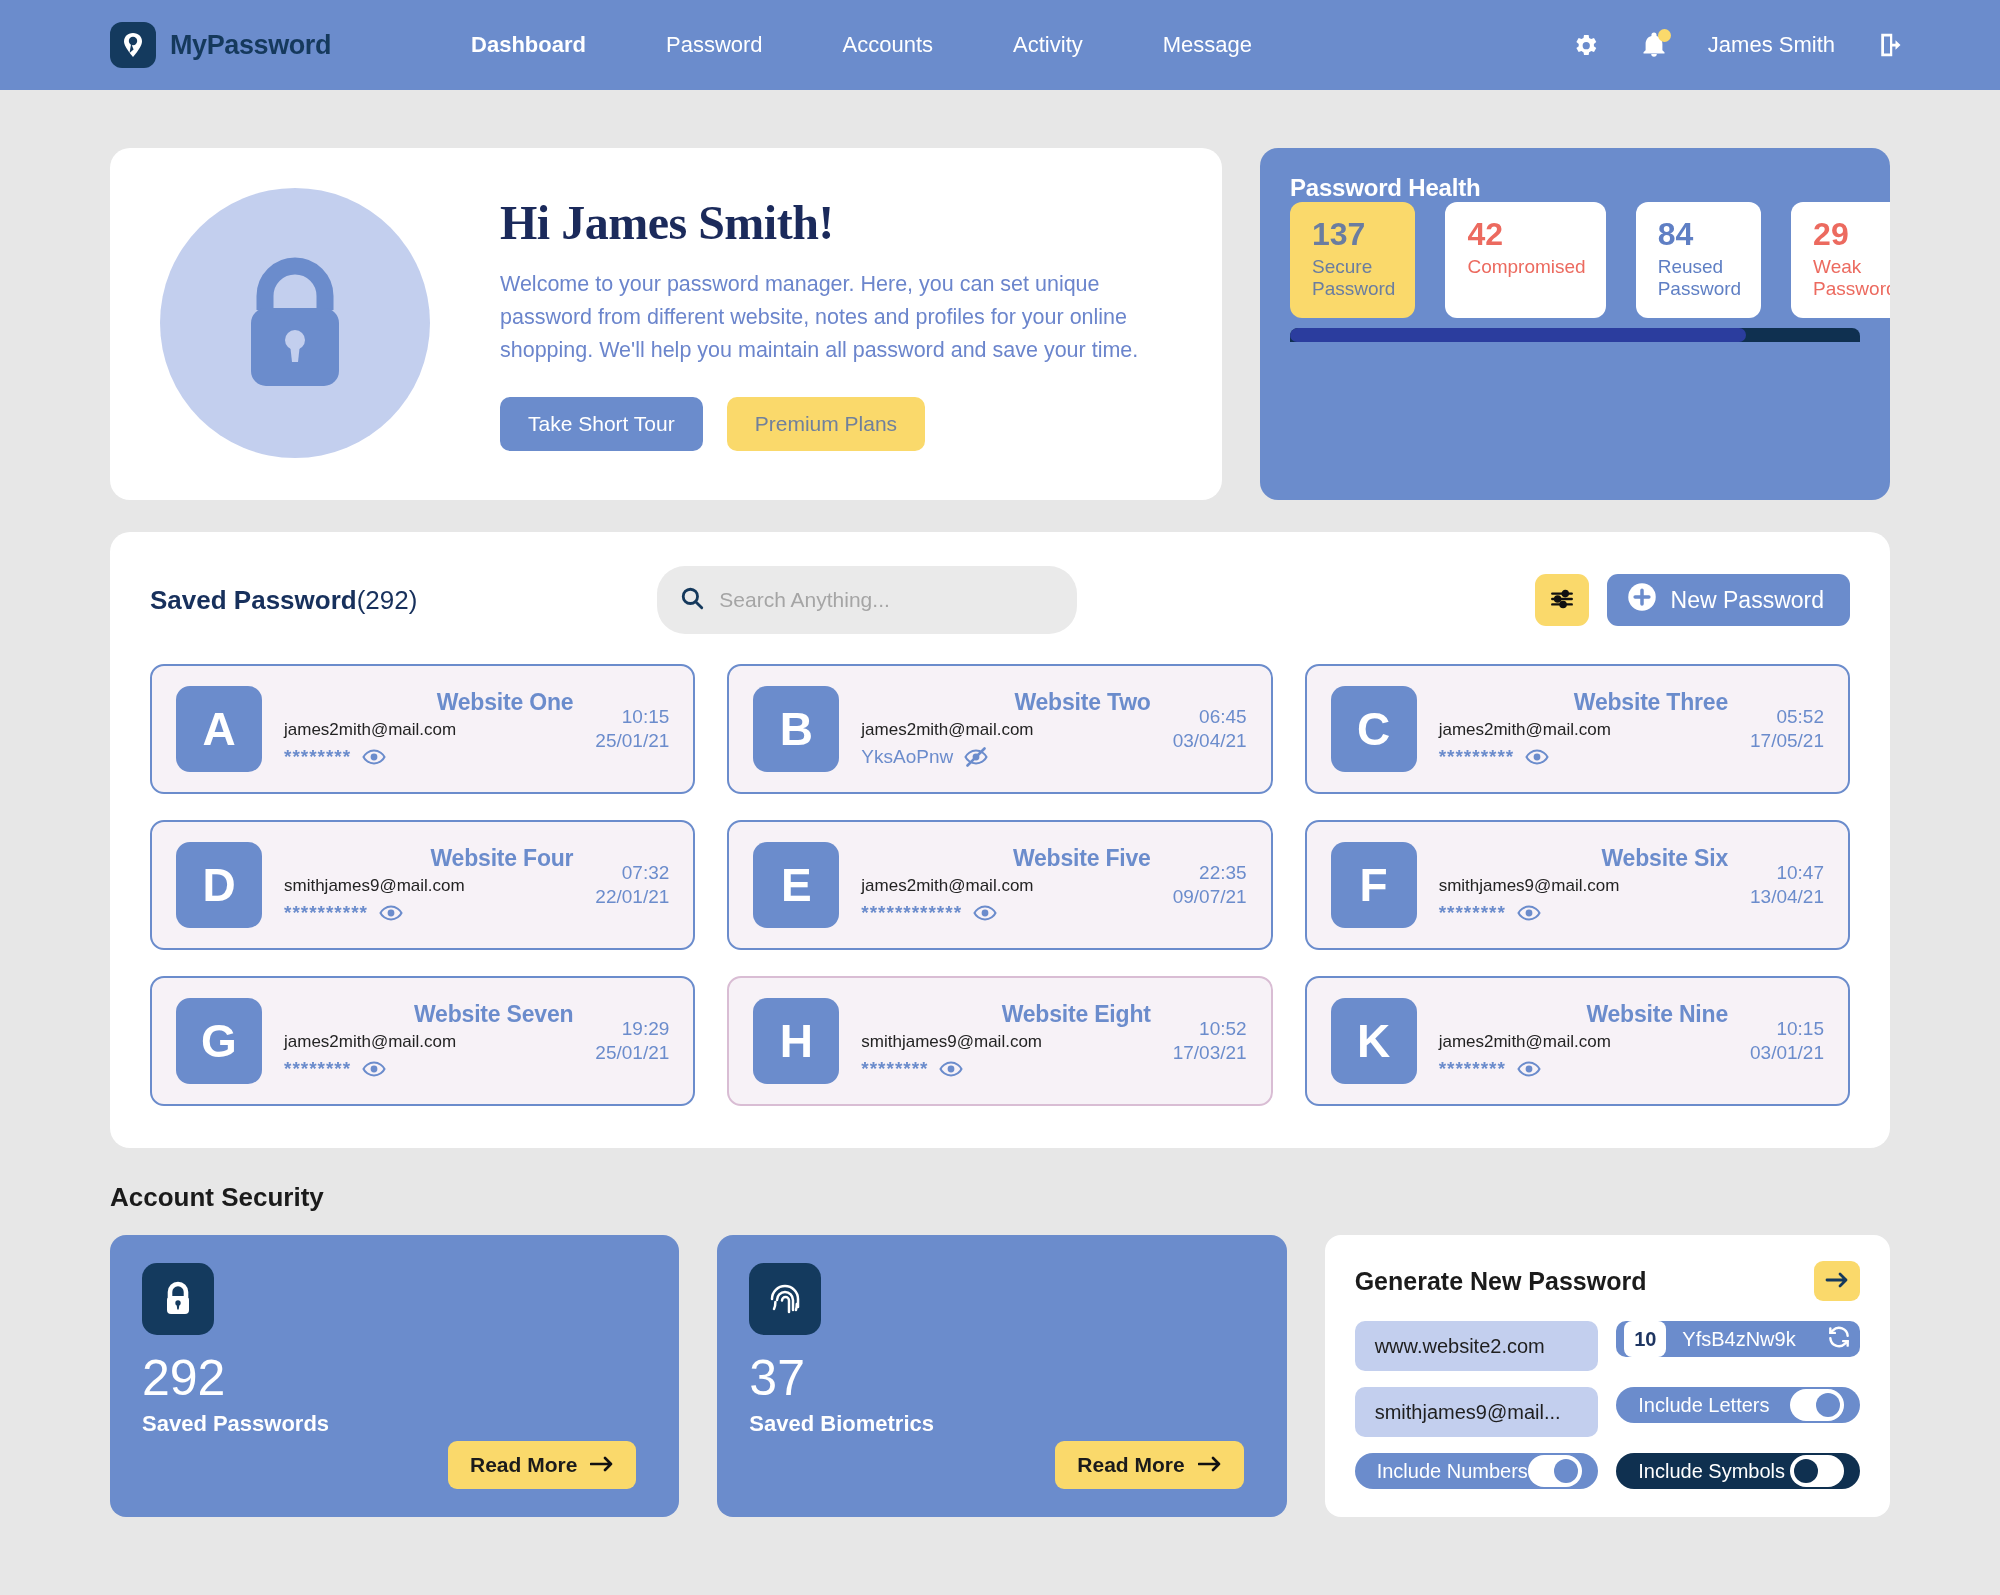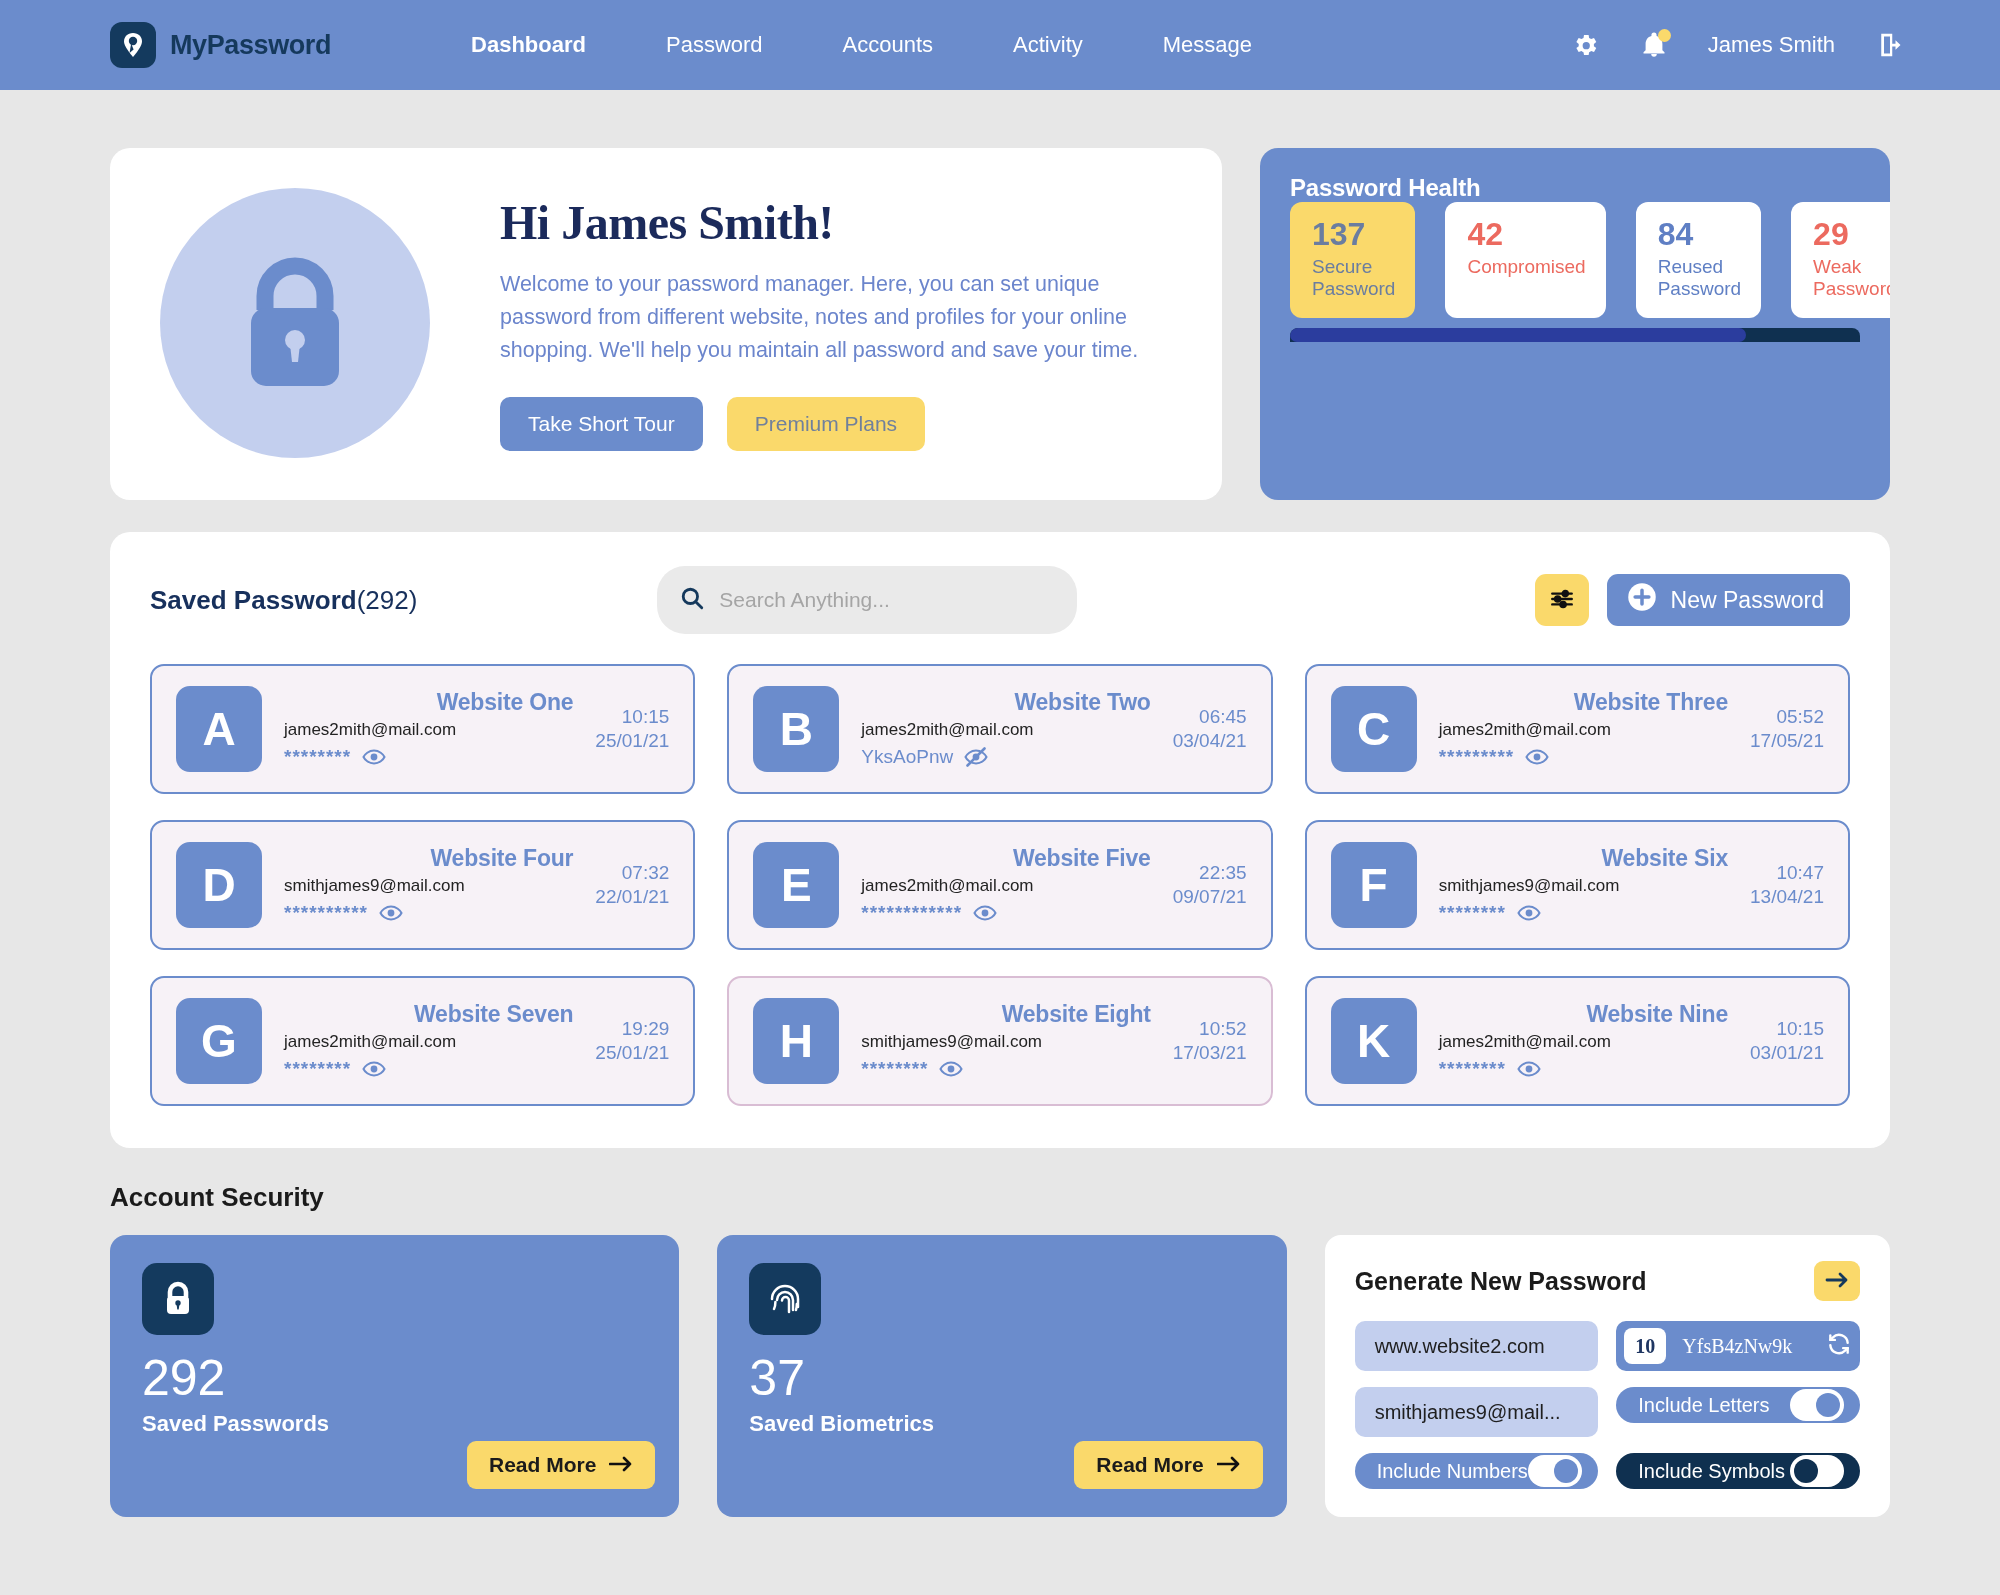--- a/index.html
+++ b/index.html
@@ -278,21 +278,21 @@
     border-radius: 15px;
     display: flex; align-items: center; justify-content: center;
   }
   .sec-num {
     color: #ffffff; font-size: 50px; font-weight: 300;
     margin-top: 18px; line-height: 1;
   }
   .sec-label { color: #ffffff; font-size: 22px; font-weight: bold; margin-top: 8px; }
   .readmore {
     position: absolute;
-    right: 24px; bottom: 28px;
+    right: 43px; bottom: 28px;
     background: #fad96b;
     border: none; border-radius: 9px;
     padding: 12px 22px;
     display: flex; align-items: center; gap: 13px;
     font-size: 21px; font-weight: bold; color: #1b1b1b;
     cursor: pointer;
     font-family: "Liberation Sans", sans-serif;
   }
 
   
@@ -325,25 +325,24 @@
     display: flex; align-items: center;
     padding: 0 20px;
     color: #1f1f1f;
     font-size: 20px;
     white-space: nowrap; overflow: hidden;
     cursor: text;
   }
   .gen-pw {
     background: #6b8ccc;
     border-radius: 10px;
-    height: 50px;
+    height: 36px;
     display: flex; align-items: center;
     padding: 0 8px 0 8px;
     gap: 16px;
-    font-family: Liberation Serif, serif;
   }
   .len-badge {
     background: #ffffff;
     border-radius: 8px;
     width: 42px; height: 36px;
     display: flex; align-items: center; justify-content: center;
     color: #1e3561; font-size: 20px; font-weight: bold;
   }
   .gen-pw-val { color: #ffffff; font-size: 20px; flex: 1; }
   .toggle-row {

